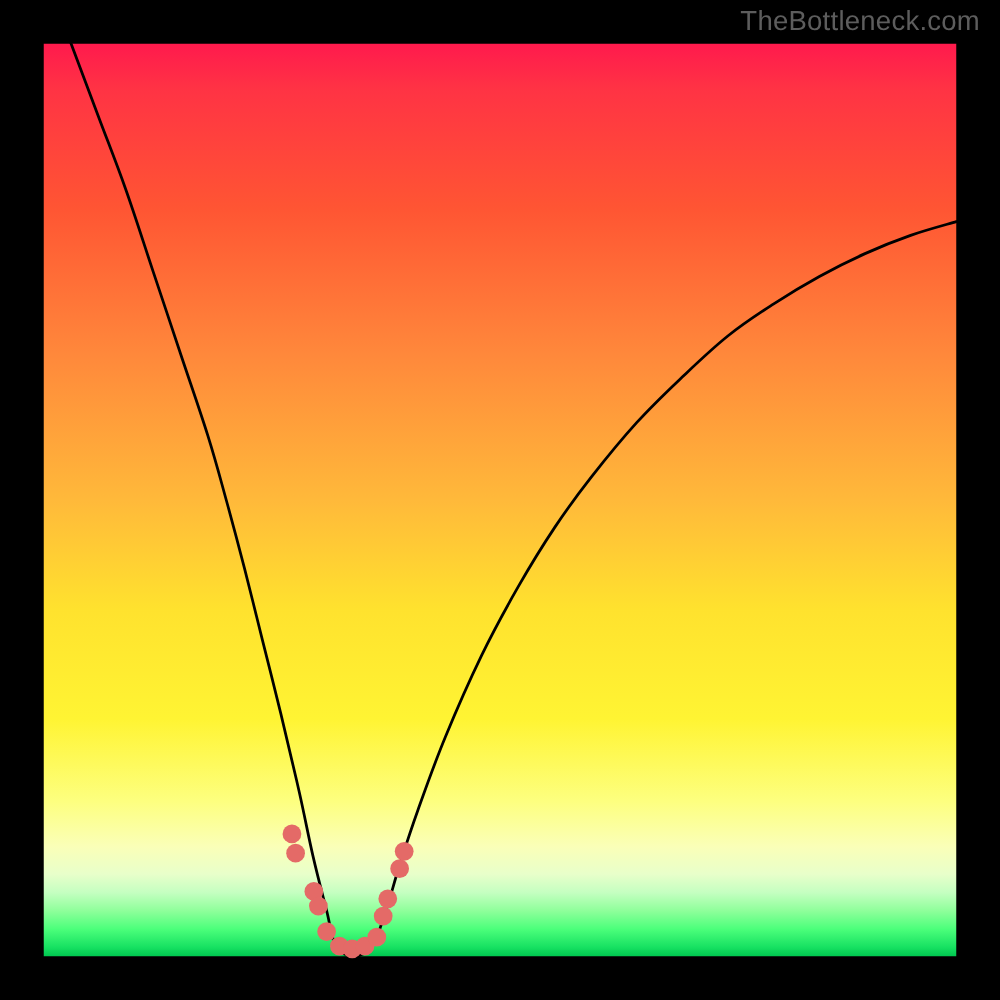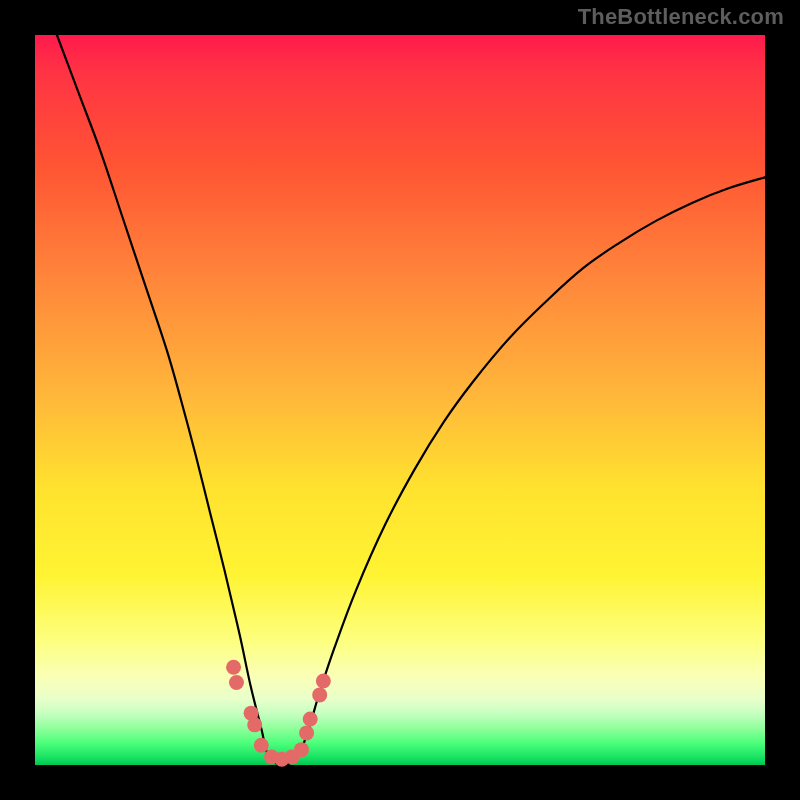--- a/index.html
+++ b/index.html
@@ -58,21 +58,21 @@
     height: 730px;
     overflow: visible;
   }
   .watermark {
     position: absolute;
     top: 4px;
     right: 16px;
     color: #5d5d5d;
     font-size: 22px;
     letter-spacing: 0.2px;
-    font-weight: 700;
+    font-weight: 400;
     user-select: none;
   }
 </style>
 </head>
 <body>
 
 <div class="frame">
 
   <div class="plot-area">
     <div class="gradient-bg"></div>

